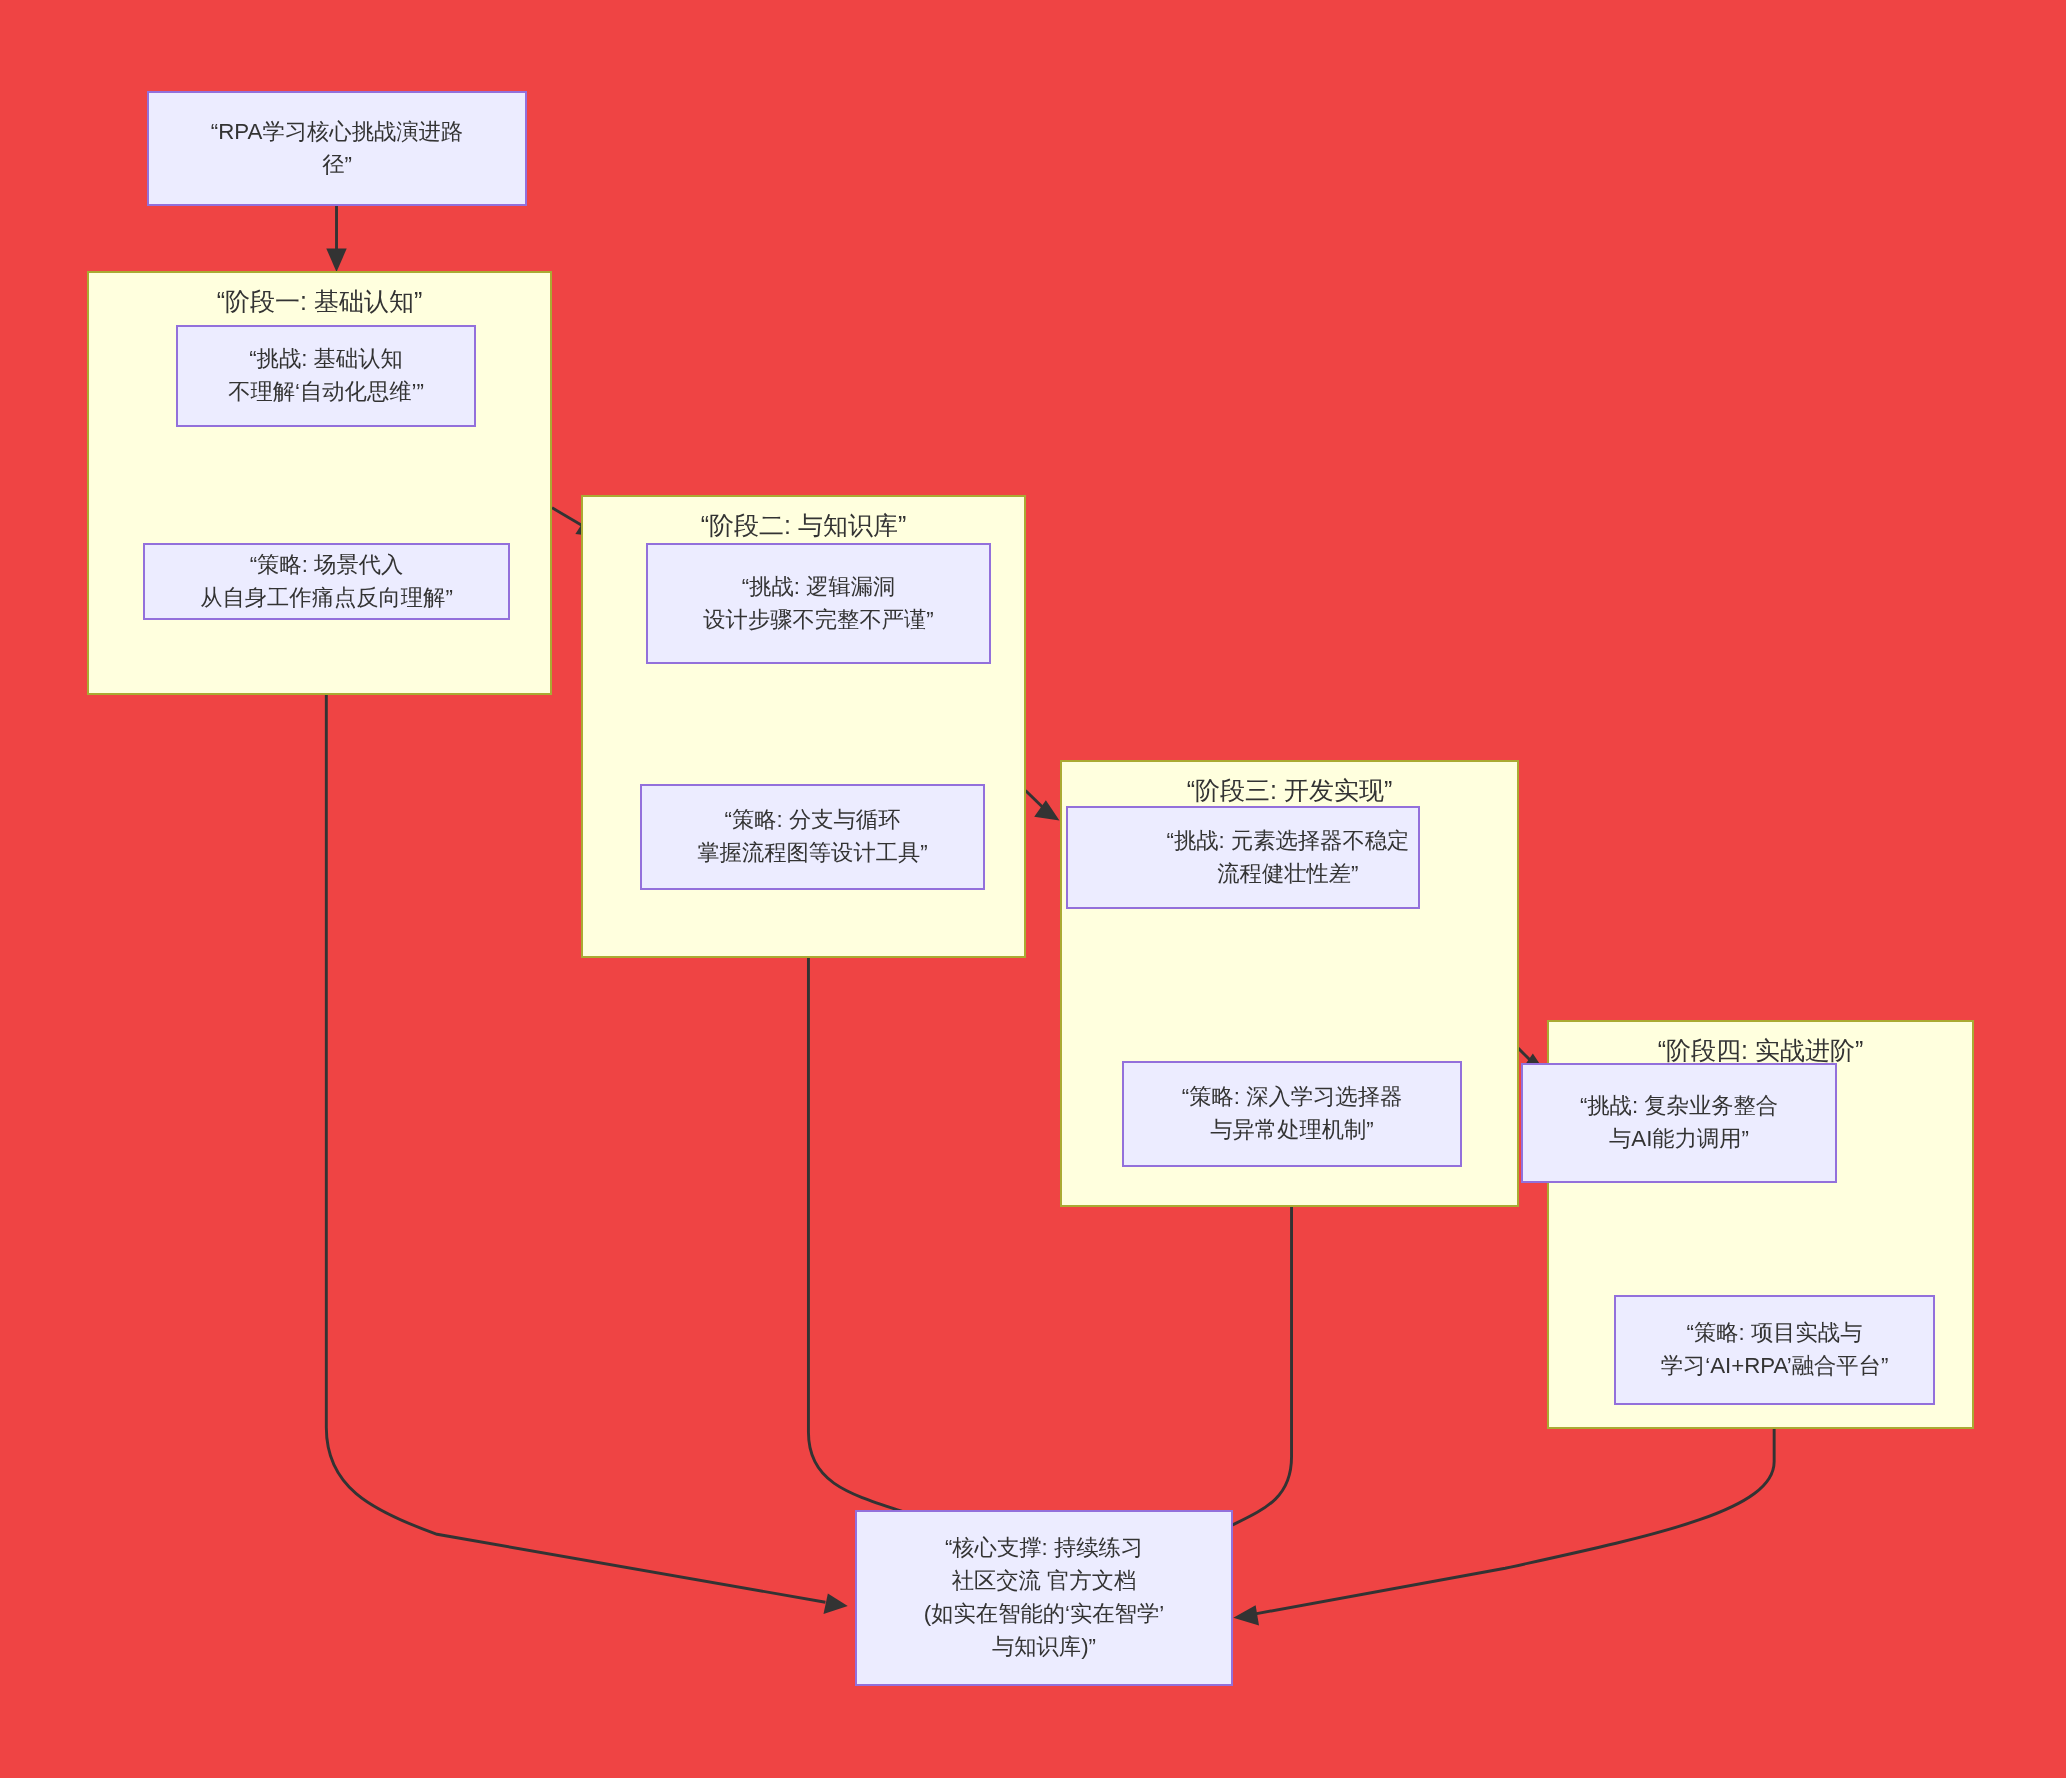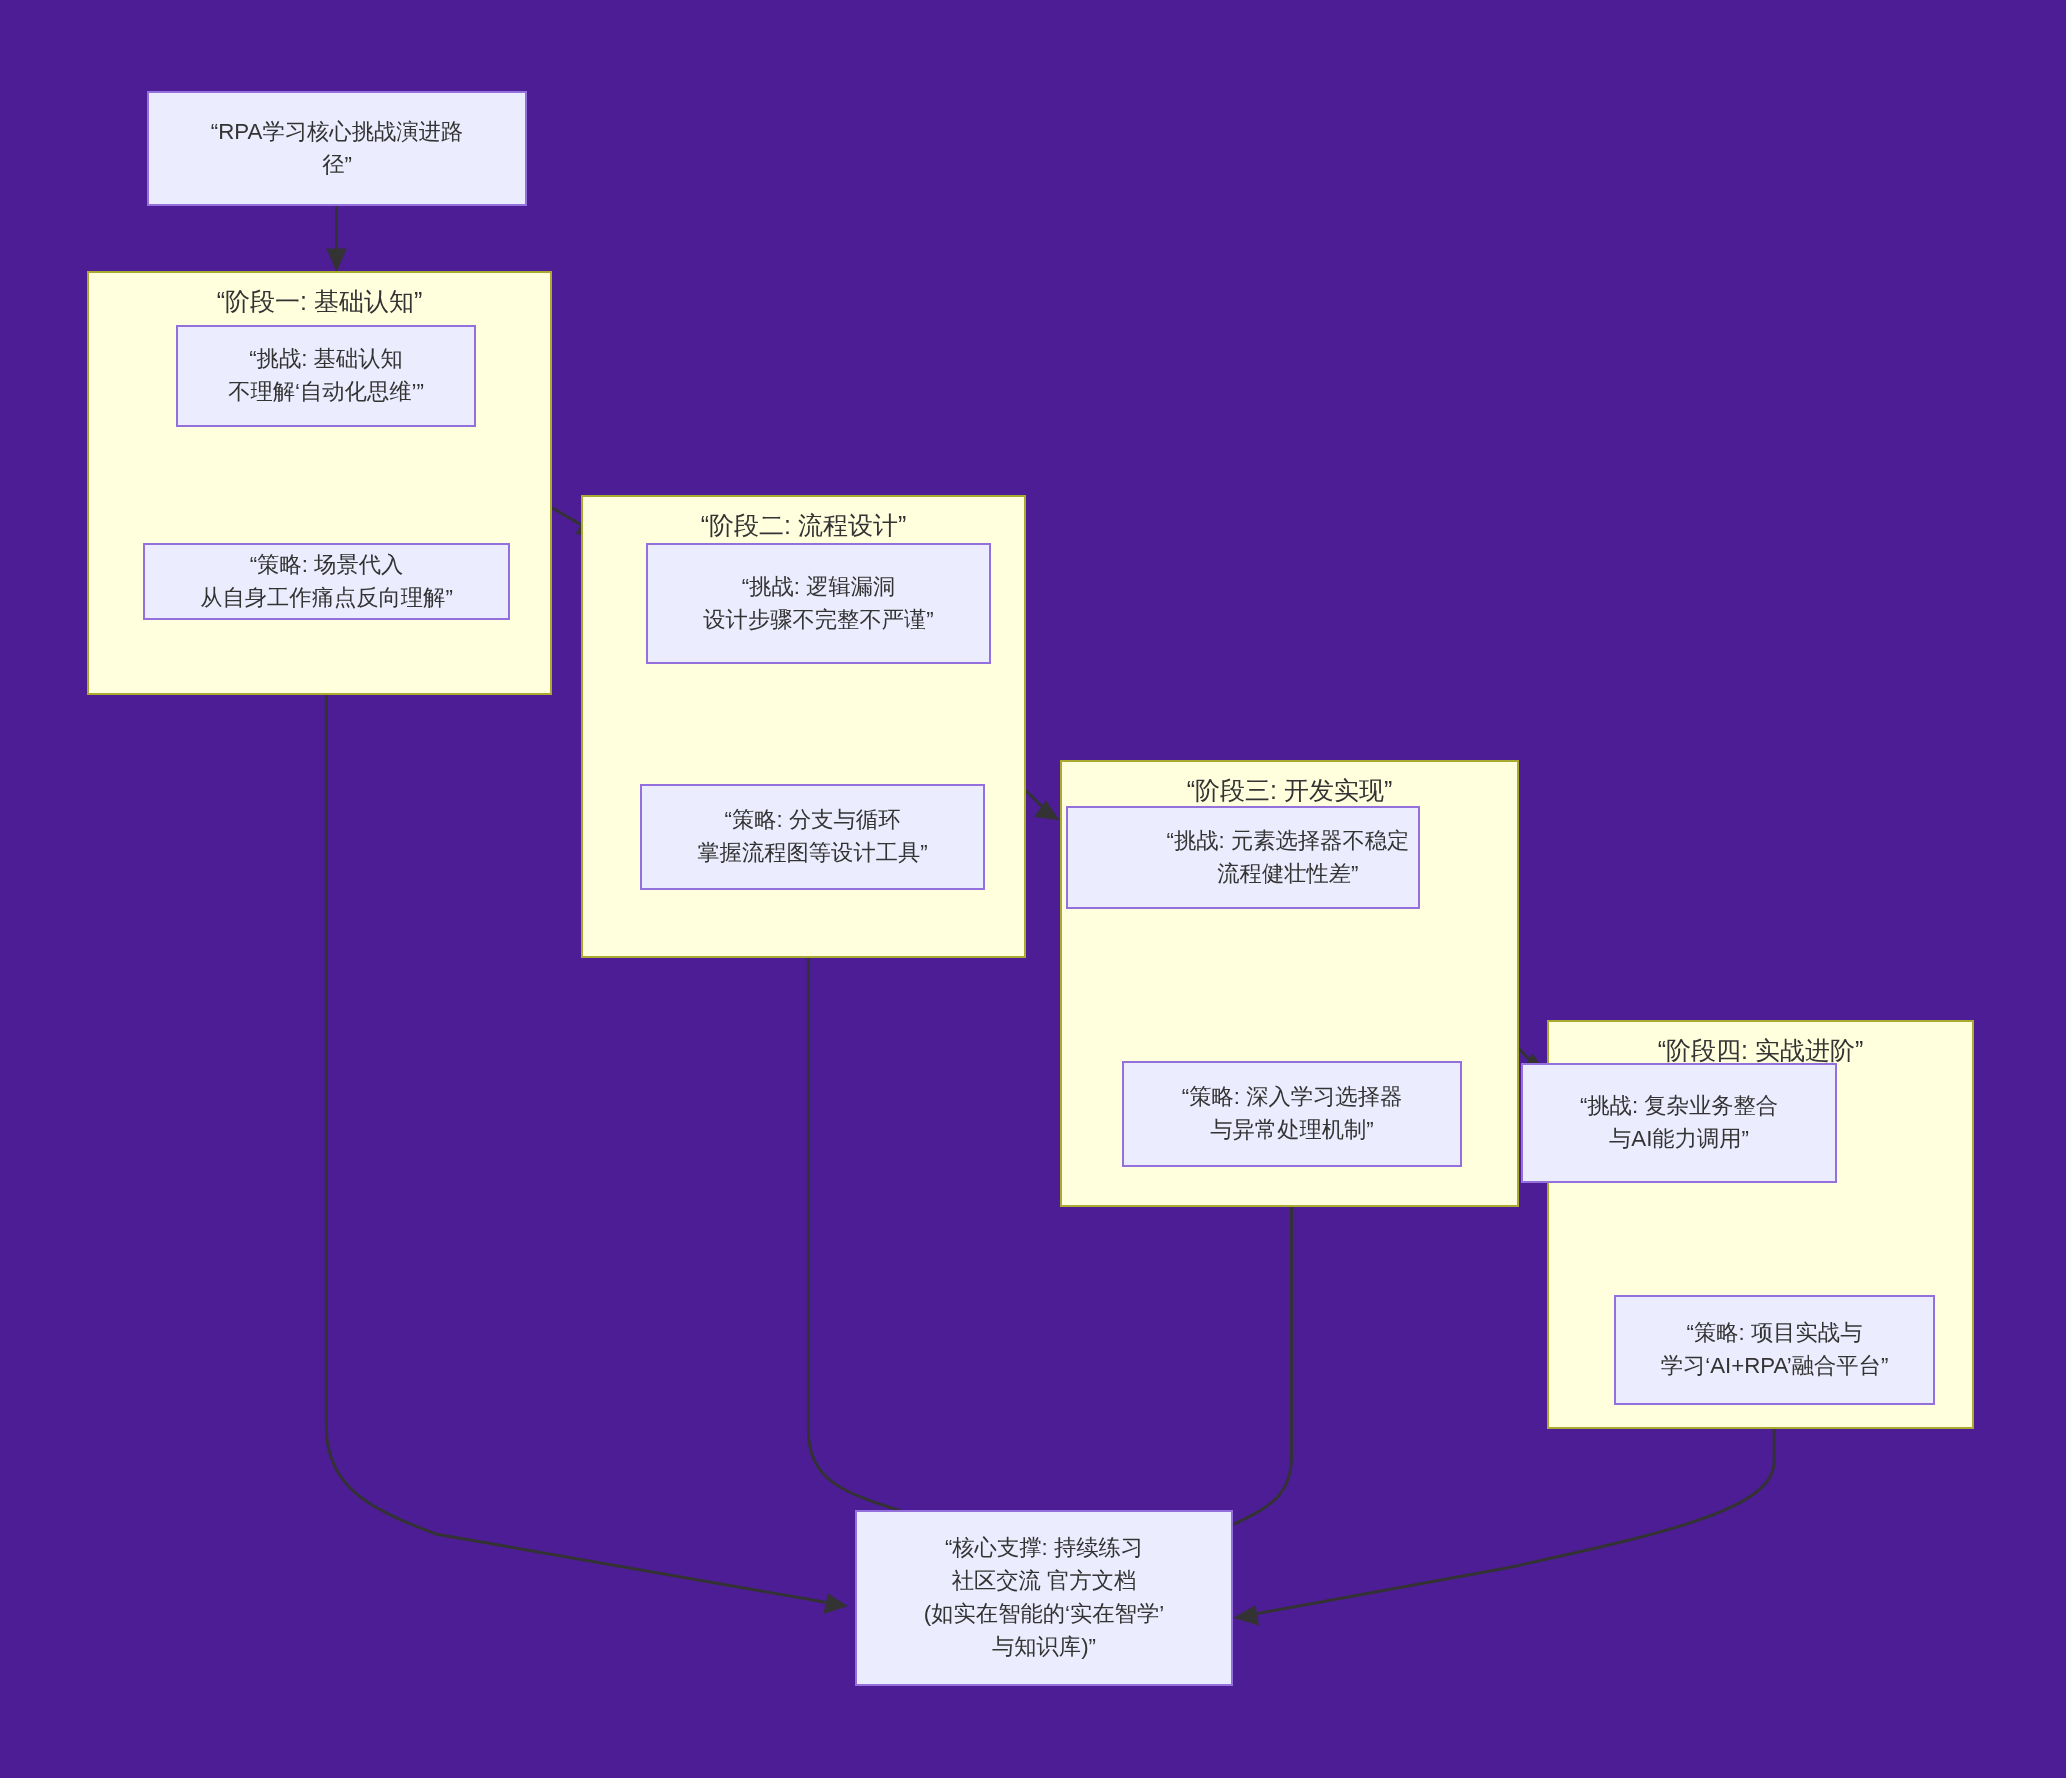--- a/index.html
+++ b/index.html
@@ -7,21 +7,21 @@
     padding: 0;
     background: #ffffff;
   }
   body {
     font-family: "Liberation Sans", "DejaVu Sans", sans-serif;
   }
   #canvas {
     position: relative;
     width: 2066px;
     height: 1778px;
-    background: #4c1d95;
+    background: #ef4444;
     overflow: hidden;
   }
   svg#edges {
     position: absolute;
     left: 0;
     top: 0;
     width: 2066px;
     height: 1778px;
     pointer-events: none;
   }
@@ -148,21 +148,21 @@
   <div class="node" style="left:176px; top:325px; width:300px; height:102px;">
     <span class="node-label">“挑战: 基础认知
 不理解‘自动化思维’”</span>
   </div>
   <div class="node" style="left:143px; top:543px; width:367px; height:77px;">
     <span class="node-label">“策略: 场景代入
 从自身工作痛点反向理解”</span>
   </div>
 
   <div class="subgraph" style="left:581px; top:495px; width:445px; height:463px;">
-    <div class="subgraph-title">“阶段二: 流程设计”</div>
+    <div class="subgraph-title">“阶段二: 与知识库”</div>
   </div>
   <div class="node" style="left:640px; top:784px; width:345px; height:106px;">
     <span class="node-label">“策略: 分支与循环
 掌握流程图等设计工具”</span>
   </div>
   <div class="node" style="left:646px; top:543px; width:345px; height:121px;">
     <span class="node-label">“挑战: 逻辑漏洞
 设计步骤不完整不严谨”</span>
   </div>
 

